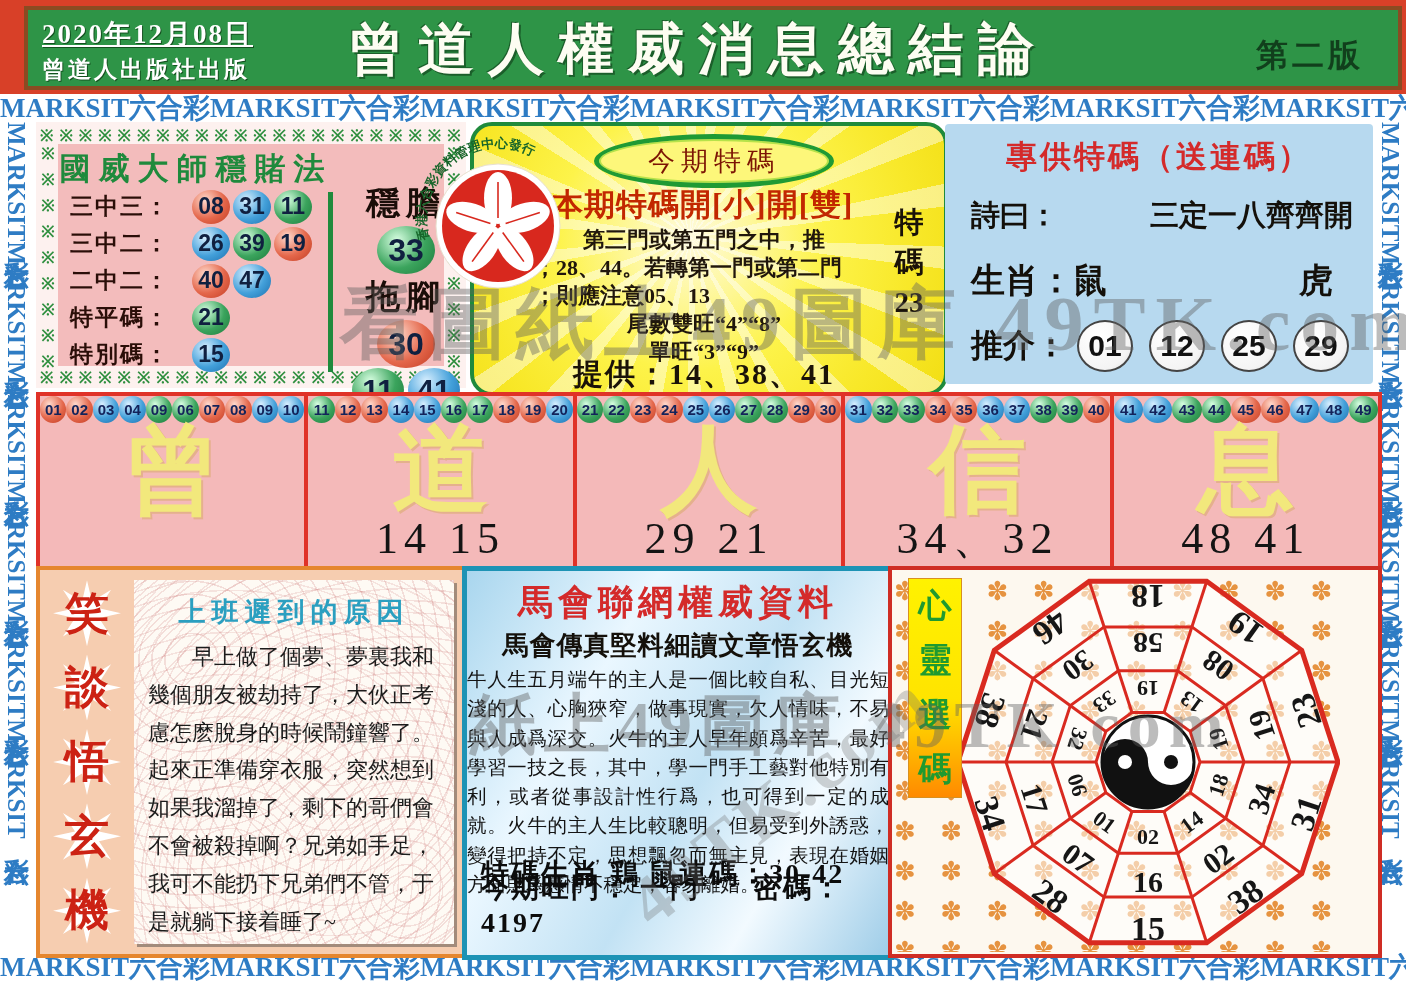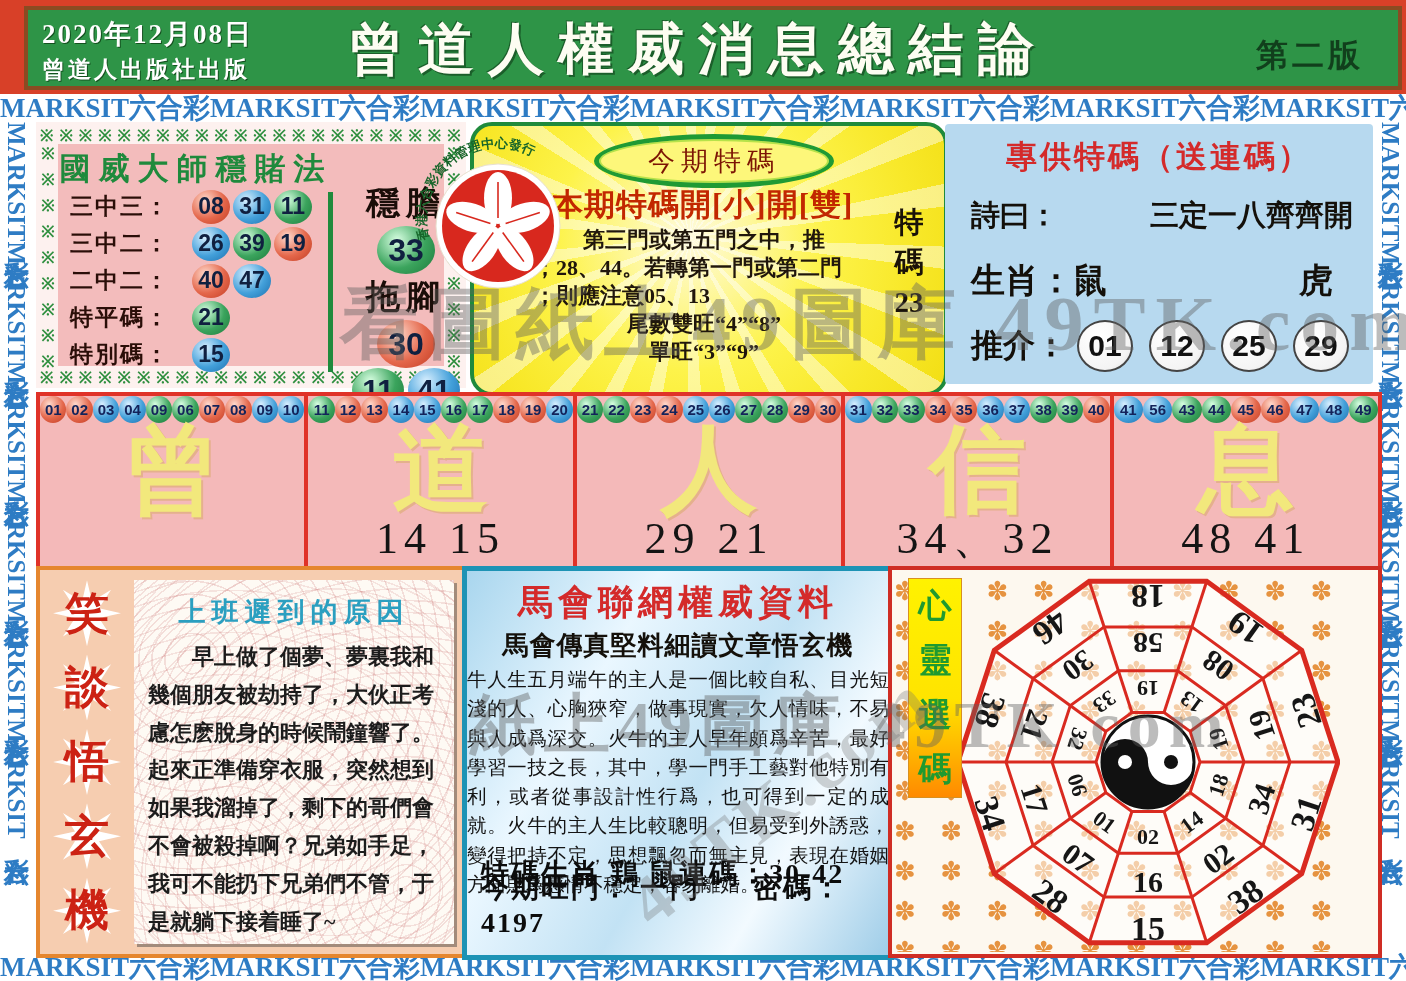--- a/index.html
+++ b/index.html
@@ -3,21 +3,21 @@
 <meta charset="utf-8">
 <style>
   html,body{margin:0;padding:0;background:#888;}
   .canvas{position:relative;width:1406px;height:981px;background:#ffffff;overflow:hidden;
           font-family:"Liberation Serif",serif;}
   
   .header-band{position:absolute;left:0;top:0;width:1406px;height:94px;background:#d84028;}
   .header-box{position:absolute;left:24px;top:6px;right:4px;bottom:4px;background:#2e9447;
               border:4px solid #8a4b22;}
   .hdr-date{position:absolute;left:14px;top:6px;color:#fff;font-size:27px;font-weight:bold;
-            text-shadow:1px 1px 0 #14501f;letter-spacing:2px;}
+            text-shadow:1px 1px 0 #14501f;letter-spacing:2px;text-decoration:underline;}
   .hdr-pub{position:absolute;left:14px;top:44px;color:#fff;font-size:23px;font-weight:bold;
            text-shadow:1px 1px 0 #14501f;letter-spacing:3px;}
   .hdr-title{position:absolute;left:270px;top:2px;width:800px;text-align:center;color:#fdfdf2;
              font-size:56px;font-weight:bold;letter-spacing:14px;
              text-shadow:2px 2px 0 #1b5e2a,-1px -1px 0 #1b5e2a;}
   .hdr-edition{position:absolute;right:34px;top:24px;color:#113f1c;font-size:32px;font-weight:bold;
                letter-spacing:4px;}
   
   .mk{color:#2e7cc4;font-weight:bold;overflow:hidden;background:#fff;white-space:nowrap;}
   .mk-top{position:absolute;left:0;top:94px;width:1406px;height:28px;font-size:27px;line-height:28px;}
@@ -114,21 +114,21 @@
             color:#cc2214;font-size:44px;font-weight:bold;}
   .joke-panel{position:absolute;left:94px;top:10px;right:8px;bottom:10px;background:#fefaf4;
               box-shadow:3px 3px 0 rgba(60,60,60,.45);
               background-image:
                repeating-radial-gradient(circle at 18% 22%,rgba(205,120,120,.22) 0 1.5px,transparent 1.5px 13px),
                repeating-radial-gradient(circle at 62% 48%,rgba(205,120,120,.18) 0 1.5px,transparent 1.5px 15px),
                repeating-radial-gradient(circle at 30% 80%,rgba(205,120,120,.18) 0 1.5px,transparent 1.5px 14px),
                repeating-radial-gradient(circle at 85% 85%,rgba(205,120,120,.20) 0 1.5px,transparent 1.5px 12px);}
   .joke-title{margin:14px 10px 4px;text-align:center;color:#2b9fc0;font-size:27px;font-weight:bold;
               letter-spacing:6px;}
-  .joke-body{margin:8px 14px;color:#1c1c1c;font-size:22px;line-height:1.72;text-indent:2em;font-weight:bold;}
+  .joke-body{margin:8px 14px;color:#1c1c1c;font-size:22px;line-height:1.72;text-indent:2em;}
   
   .club{position:absolute;left:462px;top:566px;width:422px;height:384px;border:5px solid #1d93b5;
         background:linear-gradient(120deg,#a9d6ee 0%,#eaf7ff 30%,#c2e2f4 55%,#f2faff 75%,#9fcde8 100%);}
   .club-title{margin:8px 6px 0;text-align:center;color:#d42a2a;font-size:35px;font-weight:bold;
               letter-spacing:5px;}
   .club-sub{margin:2px 6px;text-align:center;color:#14100a;font-size:26px;font-weight:bold;
             letter-spacing:1px;}
   .club-body{margin:2px 0;color:#141414;font-size:19.5px;line-height:1.5;text-align:justify;}
   .club-l1{position:absolute;left:14px;bottom:62px;right:10px;color:#0c0c0c;font-size:28px;
            font-weight:bold;letter-spacing:2px;}
@@ -259,20 +259,21 @@
   <div class="special">
     <div class="badge">今期特碼</div>
     <div class="sp-head">本期特碼開[小]開[雙]</div>
     <div class="sp-lines">
       <div class="sp-l1">第三門或第五門之中，推</div>
       <div class="sp-l2">；28、44。若轉第一門或第二門</div>
       <div class="sp-l3">；則應注意05、13</div>
       <div class="sp-l4">尾數雙旺“4”“8”</div>
       <div class="sp-l5">單旺“3”“9”</div>
     </div>
+    <div class="sp-provide">提供：14、38、41</div>
     <div class="sp-side">
       <div>特</div>
       <div>碼</div>
       <div>23</div>
     </div>
   </div>
 
   <div class="supply">
     <div class="su-title">專供特碼（送連碼）</div>
     <div class="su-poem">
@@ -353,21 +354,21 @@
           <span class="ball b-green">38</span>
           <span class="ball b-green">39</span>
           <span class="ball b-red">40</span>
         </div>
         <div class="schar">信</div>
         <div class="snums">34、32</div>
       </div>
       <div class="scell">
         <div class="sballs">
           <span class="ball b-blue">41</span>
-          <span class="ball b-blue">56</span>
+          <span class="ball b-blue">42</span>
           <span class="ball b-green">43</span>
           <span class="ball b-green">44</span>
           <span class="ball b-red">45</span>
           <span class="ball b-red">46</span>
           <span class="ball b-blue">47</span>
           <span class="ball b-blue">48</span>
           <span class="ball b-green">49</span>
         </div>
         <div class="schar">息</div>
         <div class="snums">48  41</div>

